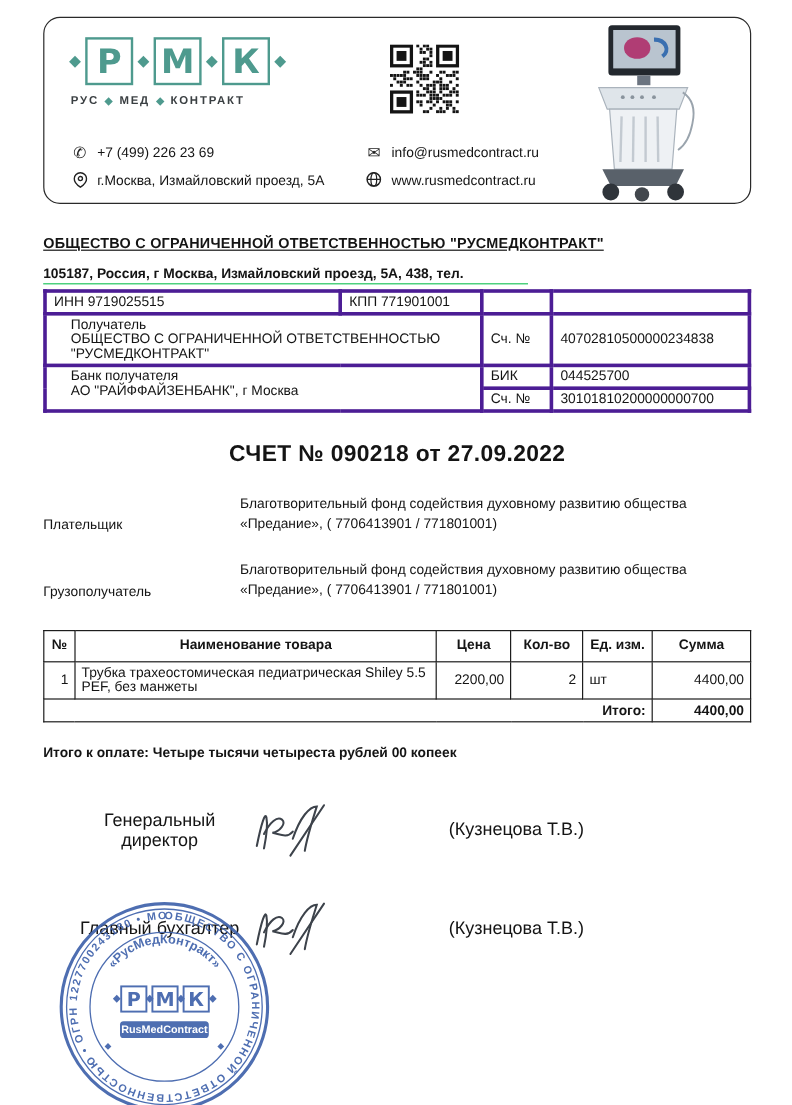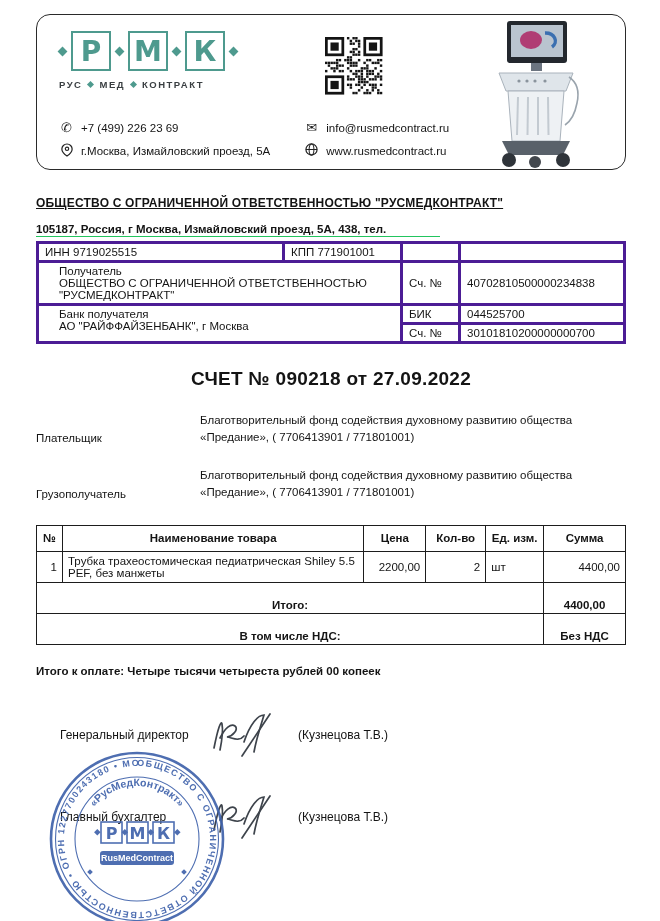--- a/index.html
+++ b/index.html
@@ -60,31 +60,31 @@
   .party { display:flex; margin-top:22px; font-size:11.5px; }
   .party-label { width:164px; align-self:flex-end; padding-bottom:1px; }
   .party-value { width:400px; line-height:1.45; }
 
   
   table.items { width:100%; border-collapse:collapse; font-size:11.5px; margin-top:24px; }
   table.items th, table.items td { border:1px solid #1d1d1d; padding:3px 5px; }
   table.items th { font-weight:bold; text-align:center; height:26px; }
   td.right { text-align:right; } td.center { text-align:left; }
   td.nob { border:none; }
-  tr.totals td { font-weight:bold; padding-top:16px; padding-bottom:2px;text-align:center; }
+  tr.totals td { font-weight:bold; padding-top:4px; padding-bottom:2px; }
   .c-num { width:26px; } .c-name { width:302px; } .c-price { width:62px; }
   .c-qty { width:60px; } .c-unit { width:58px; } .c-sum { width:82px; }
 
   .amount-words { margin-top:20px; font-size:11.5px; font-weight:bold; }
 
   
-  .sig-row { display:flex; align-items:center; margin-top:34px; padding-left:24px; font-size:12px; height:48px; }
+  .sig-row { display:flex; align-items:center; margin-top:34px; padding-left:24px; font-size:15px; height:48px;text-align:center; }
   .sig-title { width:146px; }
   .sig-scribble { width:92px; height:46px; }
-  .sig-name { }
+  .sig-name { margin-left:76px; }
 
   
   .stamp { position:absolute; left:48px; top:750px; width:178px; height:178px; opacity:.92; }
 </style>
 </head>
 <body>
 
 <div class="page">
 
   <div class="header-box">
@@ -379,24 +379,20 @@
       <td>Трубка трахеостомическая педиатрическая Shiley 5.5 PEF, без манжеты</td>
       <td class="right">2200,00</td>
       <td class="right">2</td>
       <td class="center">шт</td>
       <td class="right">4400,00</td>
     </tr>
     <tr class="totals">
       <td colspan="5" class="nob right">Итого:</td>
       <td class="right">4400,00</td>
     </tr>
-    <tr class="totals">
-      <td colspan="5" class="nob right">В том числе НДС:</td>
-      <td class="right">Без НДС</td>
-    </tr>
   </tbody>
     </table>
 
   <div class="amount-words">Итого к оплате: Четыре тысячи четыреста рублей 00 копеек</div>
 
   <div class="sig-row">
     <div class="sig-title">Генеральный директор</div>
     <svg class="sig-scribble" viewBox="0 0 92 46">
       <g fill="none" stroke="#3d434b" stroke-width="1.7" stroke-linecap="round">
         <path d="M8,36 C12,16 15,8 16,12 C17,17 16,28 14,38"></path>

